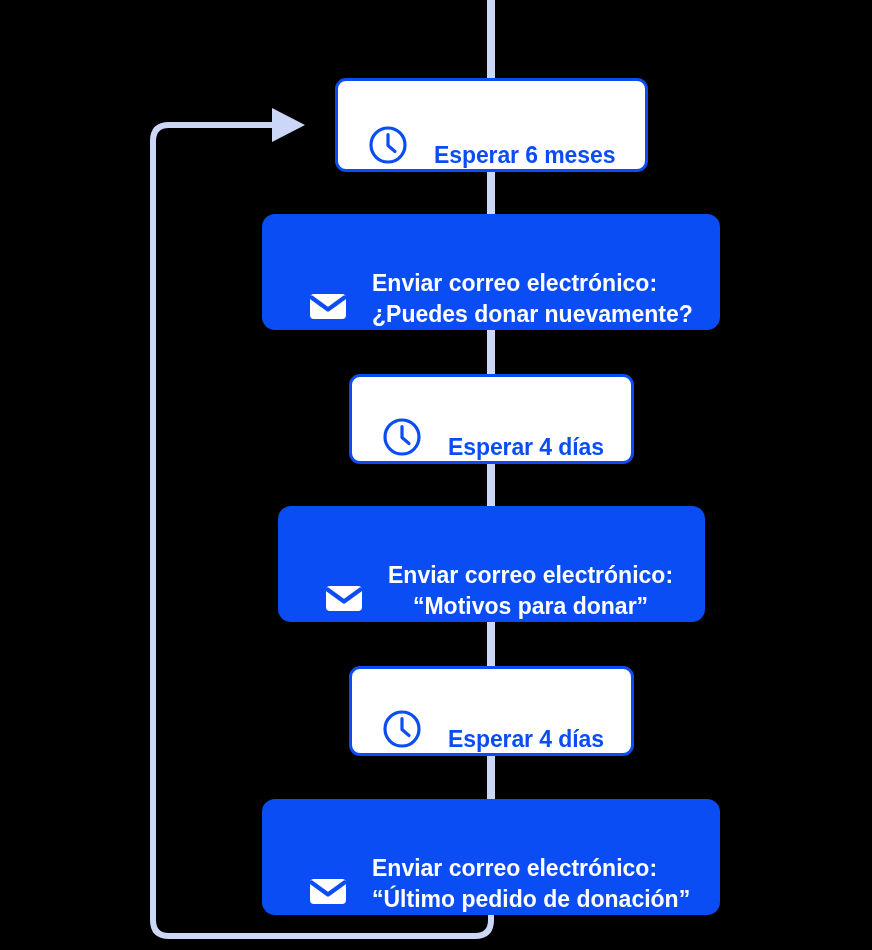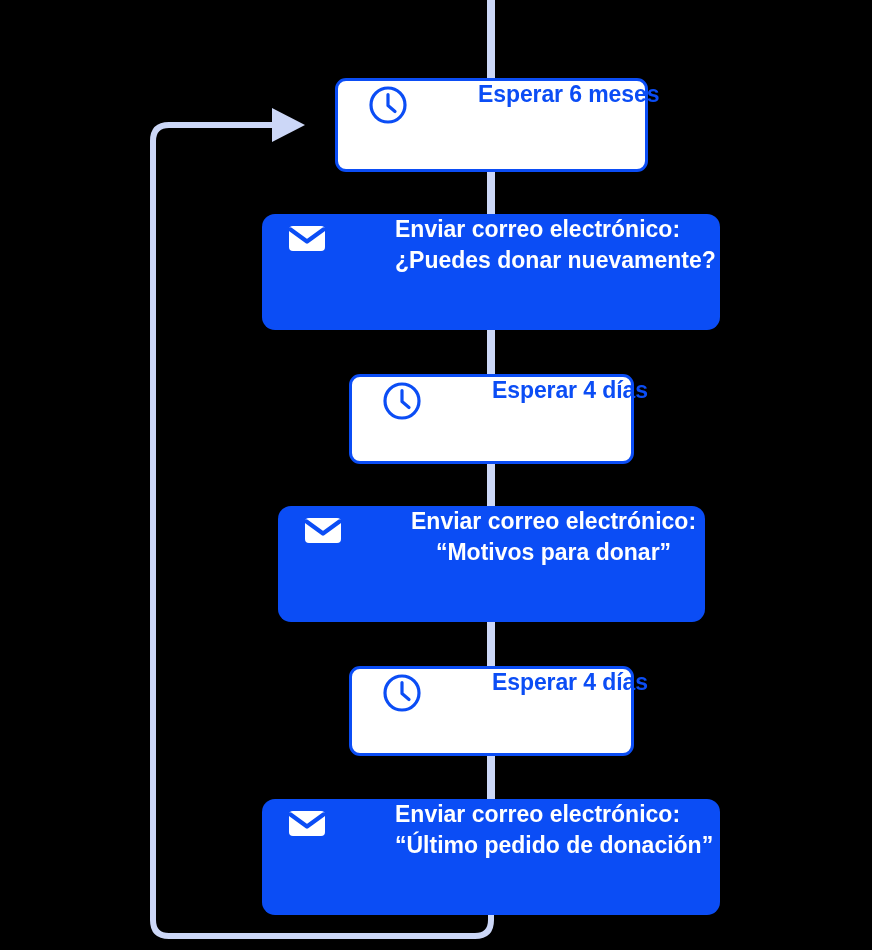--- a/index.html
+++ b/index.html
@@ -21,34 +21,33 @@
     position: absolute;
     left: 0;
     top: 0;
     width: 872px;
     height: 950px;
   }
   .node {
     position: absolute;
     box-sizing: border-box;
     display: flex;
-    align-items: flex-start;
+    align-items: flex-end;
     z-index: 5;
-    gap: 44px;
   }
   .node-wait {
     background: #ffffff;
     border: 3px solid #0b4df5;
     border-radius: 11px;
     padding-left: 26px;
   }
   .node-email {
     background: #0b4df5;
     border-radius: 13px;
-    padding-left: 21px;
+    padding-left: 42px;
   }
   .icon-slot {
     flex: 0 0 auto;
     display: flex;
     align-items: center;
     justify-content: center;
     width: 48px;
     height: 48px;
   }
   .node-wait .label {

